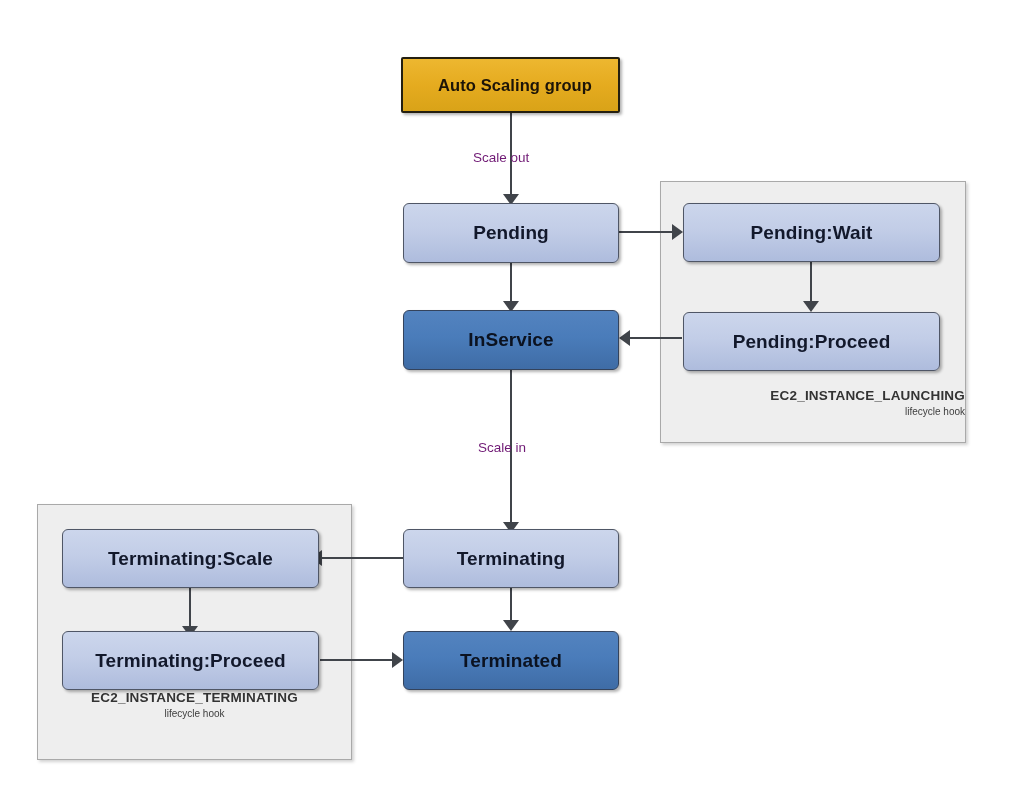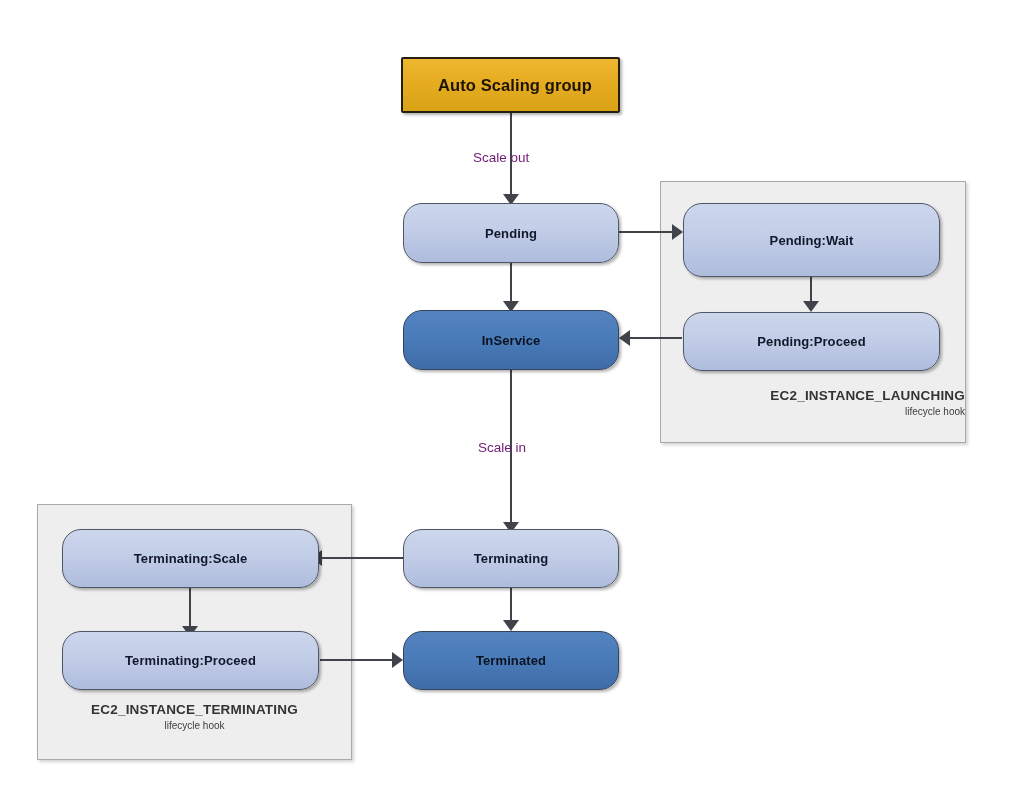--- a/index.html
+++ b/index.html
@@ -52,24 +52,24 @@
 
   
   .node {
     position: absolute;
     box-sizing: border-box;
     display: flex;
     align-items: center;
     justify-content: center;
     text-align: center;
     font-weight: bold;
-    font-size: 13px;
+    font-size: 19px;
     color: #12182b;
     border: 1.6px solid #5a5a5a;
-    border-radius: 19px;
+    border-radius: 6px;
     box-shadow: 2px 2px 3px rgba(0,0,0,0.30);
     letter-spacing: 0.1px;
   }
   .node.light {
     background: linear-gradient(180deg, #ccd6ec 0%, #c2cde7 45%, #aebcdd 100%);
     border-color: #4f5666;
   }
   .node.dark {
     background: linear-gradient(180deg, #5383bf 0%, #4a7cba 45%, #3f6ca6 100%);
     border-color: #34435c;
@@ -119,21 +119,21 @@
 <div id="canvas">
 
   <div class="hook-panel" style="left:660px; top:181px; width:306px; height:262px;">
     <div class="hook-caption" style="top:205px;text-align:right;">
       <span class="hook-name">EC2_INSTANCE_LAUNCHING</span>
       <span class="hook-sub">lifecycle hook</span>
     </div>
   </div>
 
   <div class="hook-panel" style="left:37px; top:504px; width:315px; height:256px;">
-    <div class="hook-caption" style="top:196px;">
+    <div class="hook-caption" style="top:184px;">
       <span class="hook-name">EC2_INSTANCE_TERMINATING</span>
       <span class="hook-sub">lifecycle hook</span>
     </div>
   </div>
 
   <svg class="edge-svg" viewBox="0 0 1010 800" xmlns="http://www.w3.org/2000/svg">
 
     <g>
       <path class="edge-line" d="M 511 113 L 511 194"></path>
       <path class="edge-head" d="M 503 194 L 519 194 L 511 205 Z"></path>
@@ -192,21 +192,21 @@
   <div class="node accent" style="left:401px; top:57px; width:219px; height:56px;">Auto Scaling group</div>
 
   <div class="node light" style="left:403px; top:203px; width:216px; height:60px;">Pending</div>
 
   <div class="node dark" style="left:403px; top:310px; width:216px; height:60px;">InService</div>
 
   <div class="node light" style="left:403px; top:529px; width:216px; height:59px;">Terminating</div>
 
   <div class="node dark" style="left:403px; top:631px; width:216px; height:59px;">Terminated</div>
 
-  <div class="node light" style="left:683px; top:203px; width:257px; height:74px;">Pending:Wait</div>
+  <div class="node light" style="left:683px; top:203px; width:257px; height:59px;">Pending:Wait</div>
 
   <div class="node light" style="left:683px; top:312px; width:257px; height:59px;">Pending:Proceed</div>
 
   <div class="node light" style="left:62px; top:529px; width:257px; height:59px;">Terminating:Scale</div>
 
   <div class="node light" style="left:62px; top:631px; width:257px; height:59px;">Terminating:Proceed</div>
 
 </div>
 
 </body></html>

